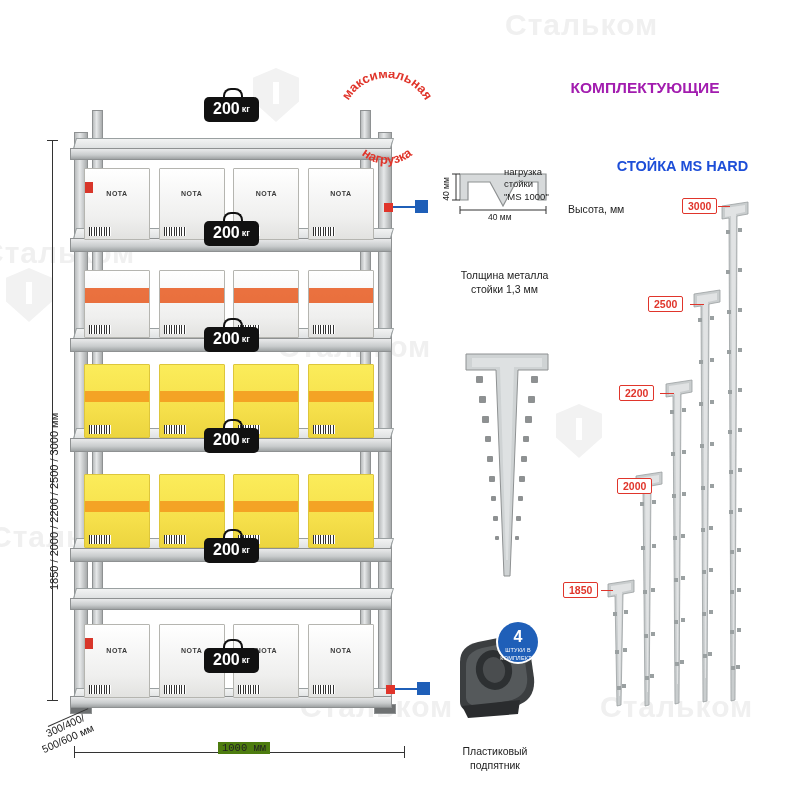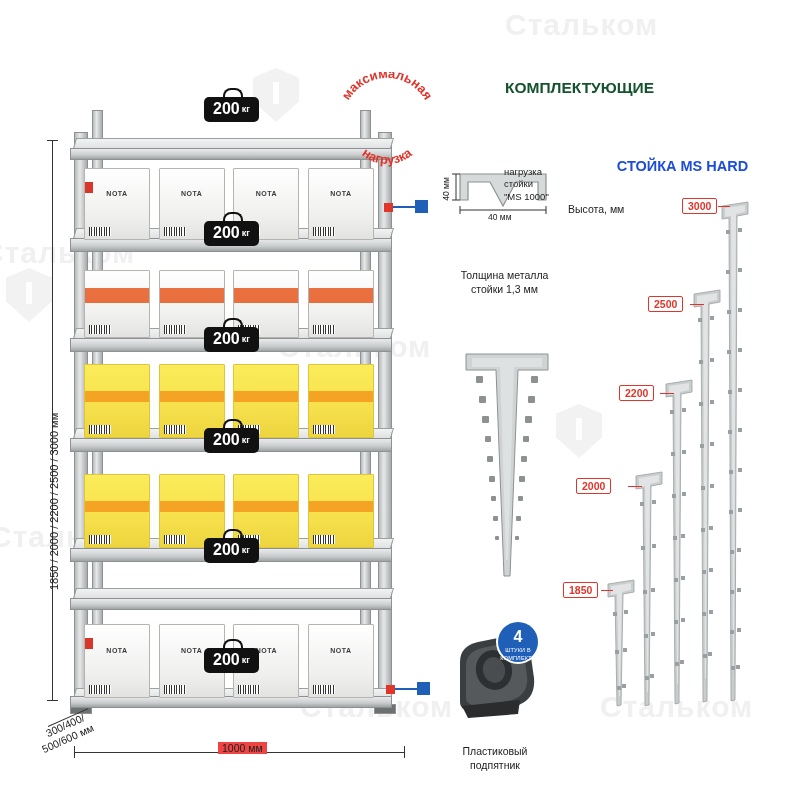--- a/index.html
+++ b/index.html
@@ -61,23 +61,24 @@
     color: #1f4fa0;
     z-index: 5;
   }
   .main-title .dark { color: #333333; }
 
   .right-title {
     position: absolute;
     left: 505px;
     top: 78px;
     width: 280px;
+    text-align: center;
     font-size: 15.5px;
     font-weight: bold;
-    color: #14532d;
+    color: #a21caf;
     line-height: 1.35;
     z-index: 5;
   }
   .stand-title {
     position: absolute;
     left: 575px;
     top: 158px;
     width: 215px;
     text-align: center;
     font-size: 14.5px;
@@ -556,21 +557,21 @@
   </div>
 
   <div class="tick-line" style="left:52px; top:140px; width:1px; height:560px;"></div>
   <div class="tick-line" style="left:47px; top:140px; width:11px; height:1px;"></div>
   <div class="tick-line" style="left:47px; top:700px; width:11px; height:1px;"></div>
   <div class="dim-vert" style="left:48px; top:590px;">1850 / 2000 / 2200 / 2500 / 3000 мм</div>
 
   <div class="tick-line" style="left:74px; top:752px; width:330px; height:1px;"></div>
   <div class="tick-line" style="left:74px; top:746px; width:1px; height:12px;"></div>
   <div class="tick-line" style="left:404px; top:746px; width:1px; height:12px;"></div>
-  <div class="dim-label" style="left:218px; top:742px; background:#ef4444; padding:0 4px;">1000 мм</div>
+  <div class="dim-label" style="left:218px; top:742px; background:#4d7c0f; padding:0 4px;font-family:Liberation Mono, monospace;">1000 мм</div>
 
   <div class="tick-line" style="left:48px; top:726px; width:44px; height:1px; transform:rotate(-24deg); transform-origin:left center;"></div>
   <div class="dim-label" style="left:44px; top:728px; transform:rotate(-24deg); transform-origin:left top;">300/400/</div>
   <div class="dim-label" style="left:40px; top:744px; transform:rotate(-24deg); transform-origin:left top;">500/600 мм</div>
 
   <div class="conn" style="left:384px; top:200px; width:50px; height:16px;">
     <div class="sq-red" style="left:0px; top:3px;"></div>
     <div class="line" style="left:9px; top:6px; width:22px;"></div>
     <div class="sq-blue" style="left:31px; top:0px;"></div>
   </div>
@@ -740,21 +741,21 @@
       <rect x="9" y="76" width="4" height="4"></rect>
         <rect x="20" y="74" width="4" height="4"></rect>
       <rect x="11" y="120" width="4" height="4"></rect>
         <rect x="19" y="118" width="4" height="4"></rect>
       <rect x="12" y="164" width="4" height="4"></rect>
         <rect x="19" y="162" width="4" height="4"></rect>
       <rect x="13" y="206" width="4" height="4"></rect>
         <rect x="18" y="204" width="4" height="4"></rect>
     </g>
   </svg>
-  <div class="post-tag" style="left:576px; top:478px;text-align:center;">2000</div>
+  <div class="post-tag" style="left:617px; top:478px;text-align:center;">2000</div>
   <div class="post-tag-line" style="left:628px; top:486px; width:14px;"></div>
 
   <svg class="tall-post" style="left:604px; top:578px;" width="34" height="132" viewBox="0 0 34 132">
     <polygon points="4,6 30,2 30,14 19,16 17,127 13,128 11,18 4,19" fill="#c9cdce" stroke="#9aa0a1" stroke-width=".8"></polygon>
     <polygon points="7,8 27,5 27,12 18,14 16,118 15,118 13,16 7,17" fill="#e8eaeb" opacity=".75"></polygon>
     <g fill="#9aa0a1">
       <rect x="9" y="34" width="4" height="4"></rect>
         <rect x="20" y="32" width="4" height="4"></rect>
       <rect x="11" y="72" width="4" height="4"></rect>
         <rect x="19" y="70" width="4" height="4"></rect>

